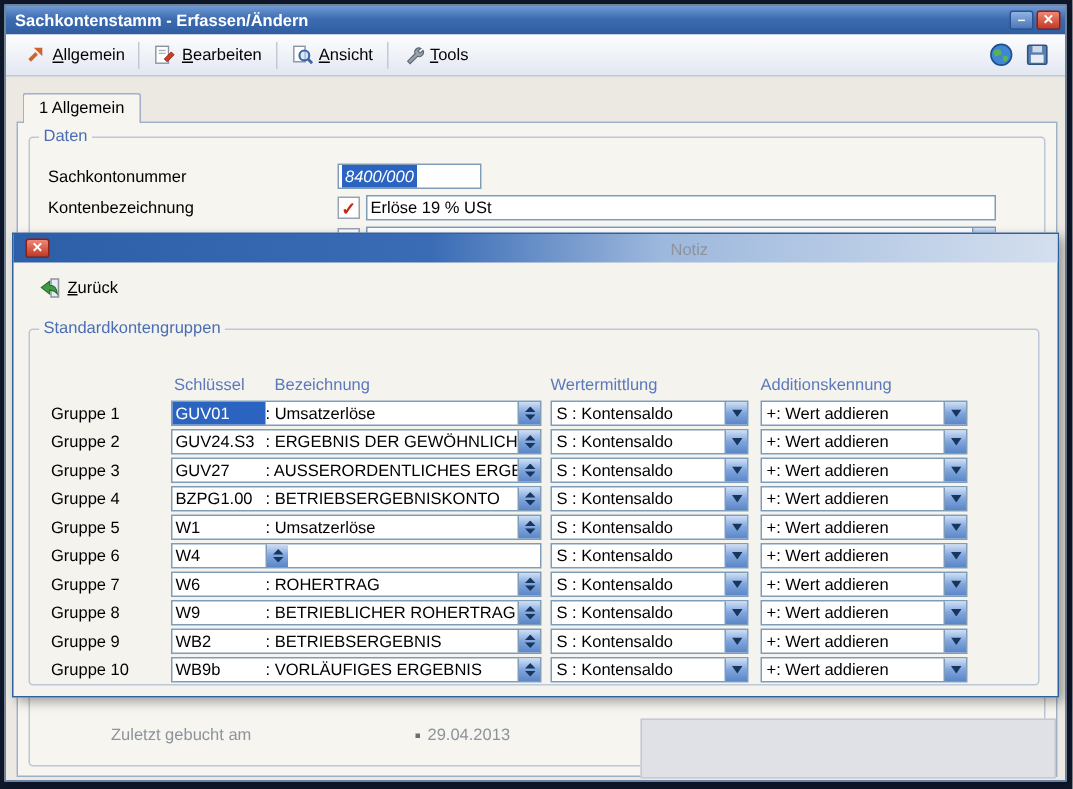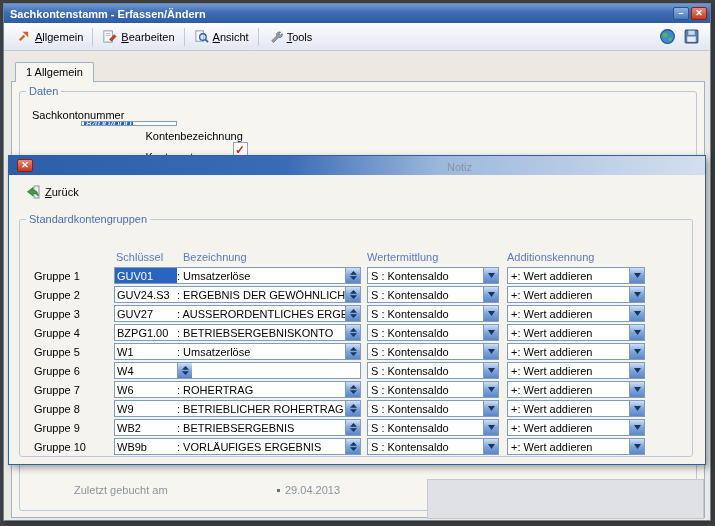--- a/index.html
+++ b/index.html
@@ -5,21 +5,21 @@
   * { box-sizing: border-box; margin: 0; padding: 0; cursor: default; }
   html,body { width:715px; height:526px; }
   body {
     font-family: "Liberation Sans", sans-serif;
     font-size: 11px;
     color: #000;
     background: #ffffff;
     position: relative;
     overflow: hidden;
   }
-  .screen { position:absolute; inset:0; background:#404040; }
+  .screen { position:absolute; inset:0; background:#0f172a; }
 
   
   .window { position:absolute; border:1px solid #6d84a8; background:#ebe9e2; }
   .titlebar {
     height:19px; display:flex; align-items:center;
     background: linear-gradient(180deg,#6f9ad5 0%,#3e6cb0 45%,#2f5ca2 100%);
     padding:0 3px 0 6px;
   }
   .titlebar .title { color:#fff; font-weight:bold; flex:1; white-space:nowrap; }
   .winbtn {
@@ -55,21 +55,21 @@
   .panel {
     position:absolute; left:7px; top:77px; width:694px; height:437px;
     background:#f6f5f0; border:1px solid #9fb0c8;
   }
 
   fieldset.group { position:absolute; border:1px solid #bcc7d8; border-radius:3px; }
   fieldset.group legend { color:#4a6db4; padding:0 3px; margin-left:6px; }
 
   .daten { left:7px; top:3px; width:678px; height:426px; }
 
-  .frow { position:absolute; left:12px; height:17px; display:flex; align-items:center;flex-direction:column; }
+  .frow { position:absolute; left:12px; height:17px; display:flex; align-items:center; }
   .flabel { width:193px; }
 
   .txt {
     height:17px; border:1px solid #7f9db9; background:#fff;
     display:flex; align-items:center; padding:0 2px; white-space:nowrap; overflow:hidden;
   }
   .sel-text { background:#2a63c0; color:#fff; padding:16px 2px;font-style:italic; }
 
   .chk {
     width:15px; height:15px; border:1px solid #98a3b3; background:#fff;

